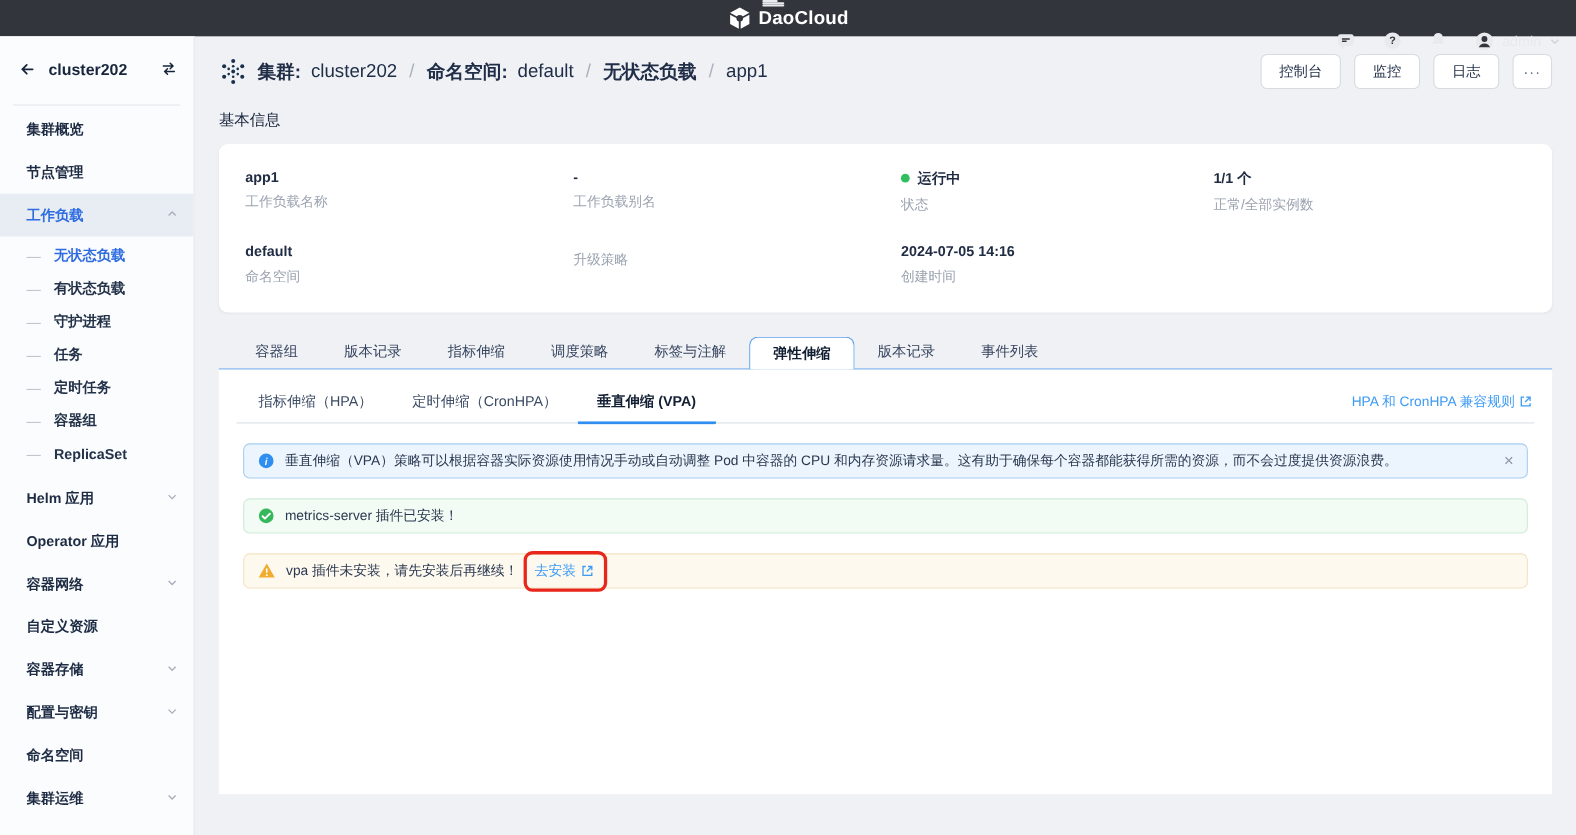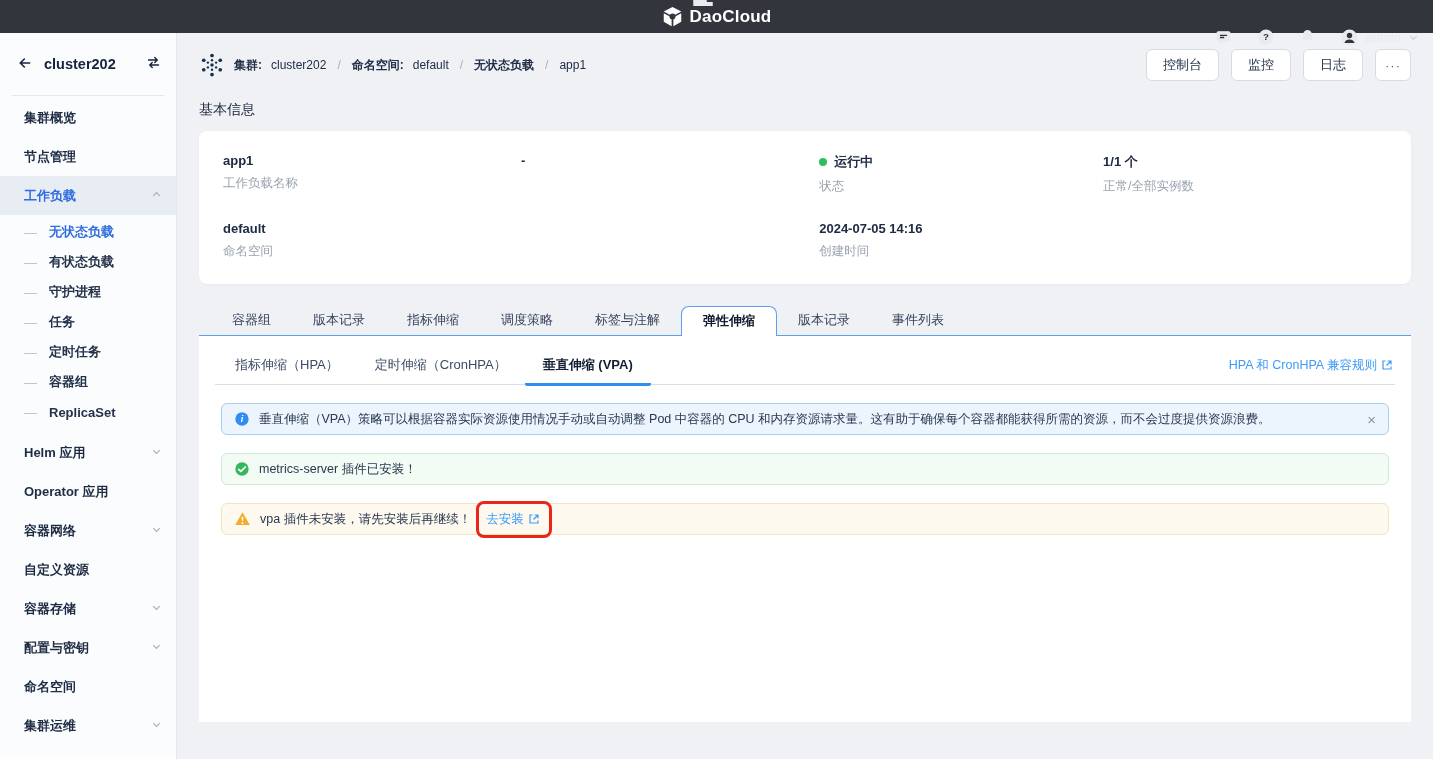--- a/index.html
+++ b/index.html
@@ -33,21 +33,21 @@
   .nav-item.open{background:#e8edf4;color:var(--sidebar-active);}
   .nav-sub{padding:2px 0 6px;}
   .sub-item{height:30px;display:flex;align-items:center;gap:12px;padding-left:24px;color:#24324a;font-weight:600;font-size:13px;cursor:pointer;}
   .sub-item .dash{color:#b8bfc9;font-weight:400;}
   .sub-item.active{color:var(--sidebar-active);}
   .chev{color:#a7aeb9;}
 
   
   .main{flex:1;padding:0 22px;overflow:hidden;}
   .page-head{margin-top:16px;display:flex;align-items:center;}
-  .crumb{display:flex;align-items:center;gap:9px;font-size:12px;color:#202e47;}
+  .crumb{display:flex;align-items:center;gap:9px;font-size:17px;color:#202e47;}
   .crumb b{font-weight:700;}
   .crumb .sep{color:#aab1bc;margin:0 2px;}
   .actions{margin-left:auto;display:flex;gap:12px;}
   .btn{background:#fff;border:1px solid #d7dbe2;border-radius:6px;height:32px;padding:0 16px;font-size:13px;color:#22304a;cursor:pointer;font-family:inherit;}
   .btn.more{padding:0 9px;letter-spacing:1px;color:#55607a;}
 
   .section-title{margin-top:20px;font-weight:400;font-size:14px;color:#17233a;}
 
   .card{background:#fff;border-radius:8px;margin-top:12px;padding:22px 24px 24px;box-shadow:0 1px 2px rgba(20,30,50,.04);}
   .info-grid{display:grid;grid-template-columns:1.05fr 1.05fr 1fr 1fr;row-gap:26px;}
@@ -273,37 +273,39 @@
     <div class="section-title">基本信息</div>
 
     <section class="card">
       <div class="info-grid">
         <div>
           <div class="fv">app1</div>
           <div class="fl">工作负载名称</div>
         </div>
         <div>
           <div class="fv">-</div>
+          <div class="fl">工作负载别名</div>
         </div>
         <div>
           <div class="fv">
               <span class="dot"></span>
               <span>运行中</span>
             </div>
           <div class="fl">状态</div>
         </div>
         <div>
           <div class="fv">1/1 个</div>
           <div class="fl">正常/全部实例数</div>
         </div>
         <div>
           <div class="fv">default</div>
           <div class="fl">命名空间</div>
         </div>
         <div>
+          <div class="fl">升级策略</div>
         </div>
         <div>
           <div class="fv">2024-07-05 14:16</div>
           <div class="fl">创建时间</div>
         </div>
         <div></div>
       </div>
     </section>
 
     <div class="tabs">

